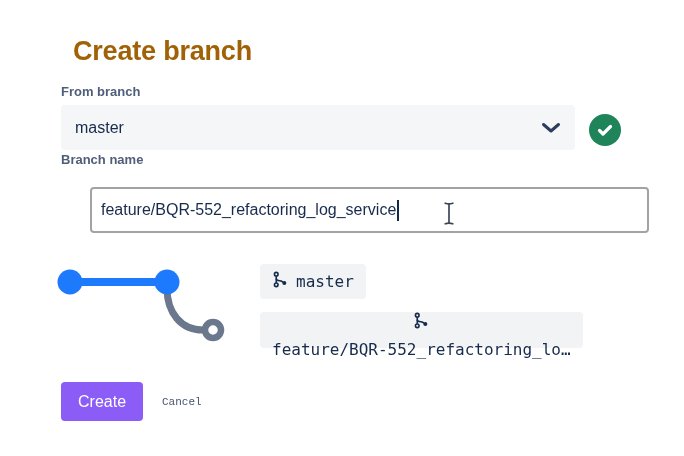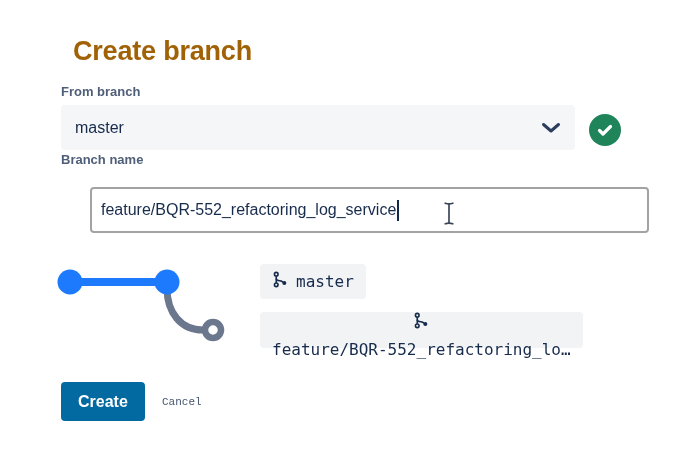--- a/index.html
+++ b/index.html
@@ -64,24 +64,24 @@
   .loz-master { top: 264px; }
   .loz-feature { top: 312px; height: 36px; flex-direction: column; }
   .loz-text {
     font-family: "DejaVu Sans Mono", "Liberation Mono", monospace;
     font-size: 16px; color: #172B4D; white-space: pre;
   }
 
   .btn-create {
     position: absolute; left: 61px; top: 382px;
     height: 39px; padding: 0 17px;
-    background: #0369a1; color: #FFFFFF;
+    background: #8b5cf6; color: #FFFFFF;
     border: none; border-radius: 4px;
     font-family: "Liberation Sans", sans-serif;
-    font-size: 16px; font-weight: 700; cursor: pointer;
+    font-size: 16px; font-weight: 400; cursor: pointer;
   }
   .btn-cancel {
     position: absolute; left: 152px; top: 382px;
     height: 39px; padding: 0 10px;
     background: transparent; border: none;
     font-family: Liberation Mono, monospace;
     font-size: 11px; color: #44546F; cursor: pointer;
   }
 </style>
 </head>

